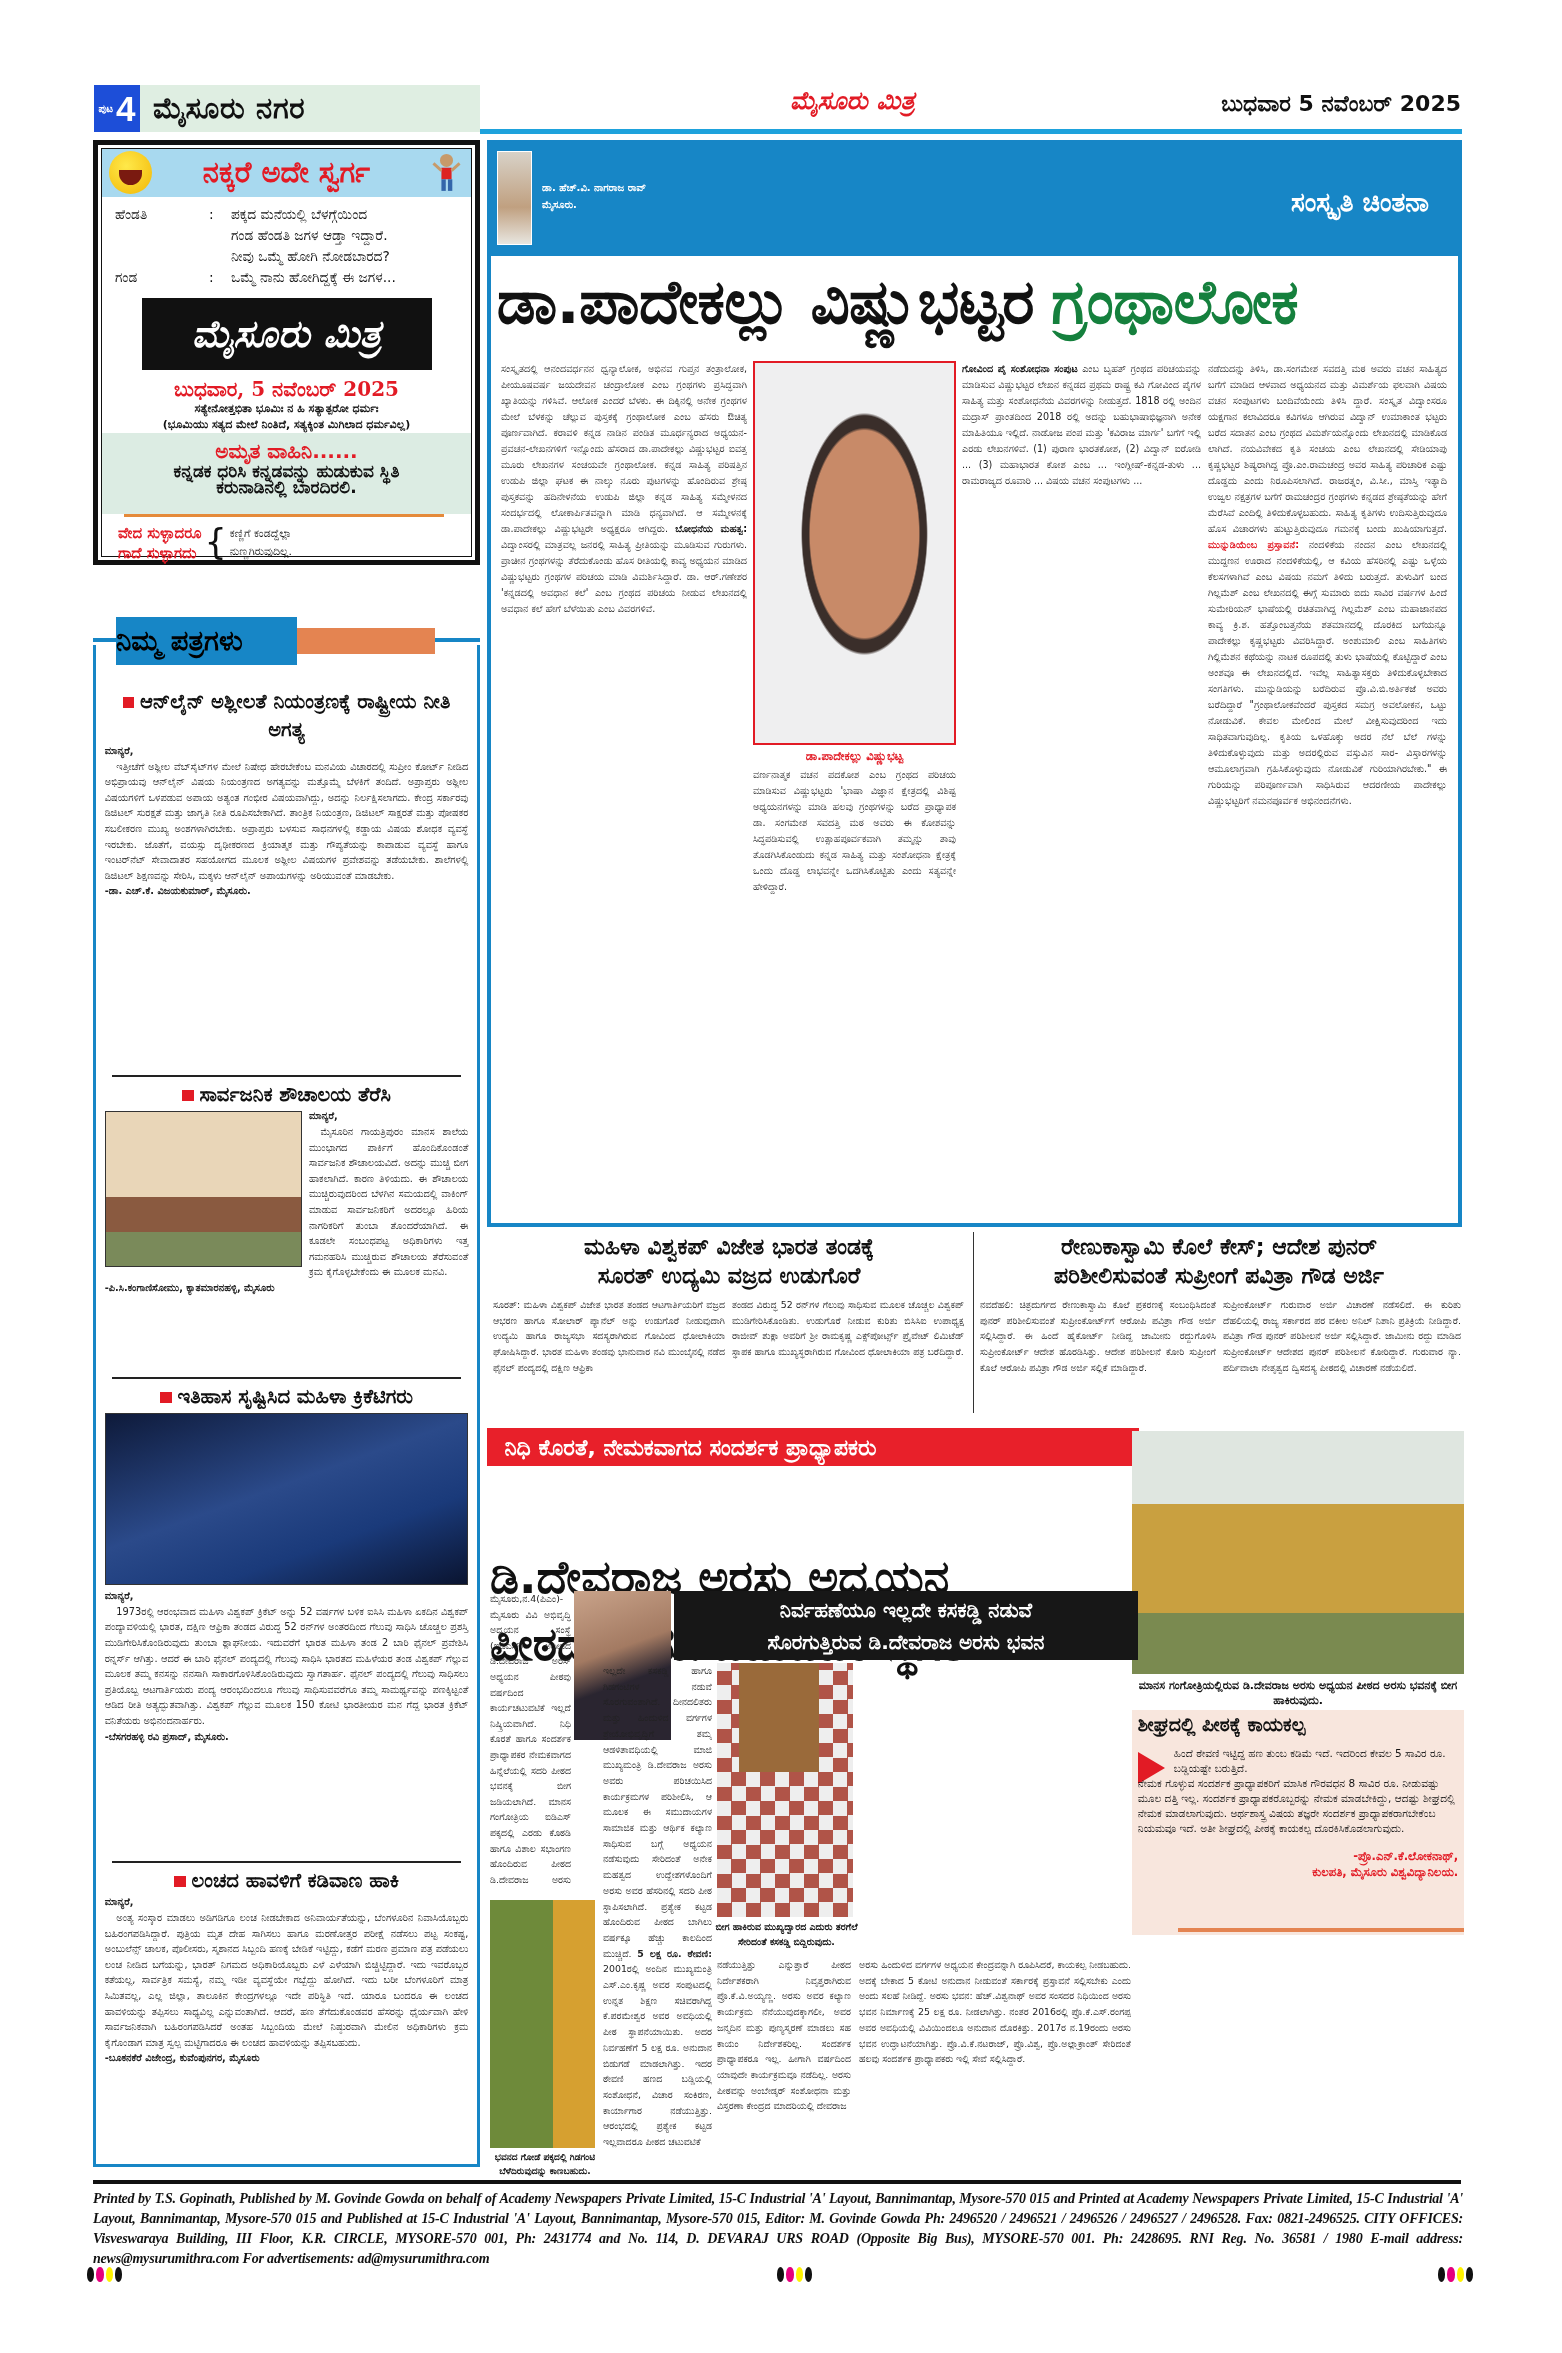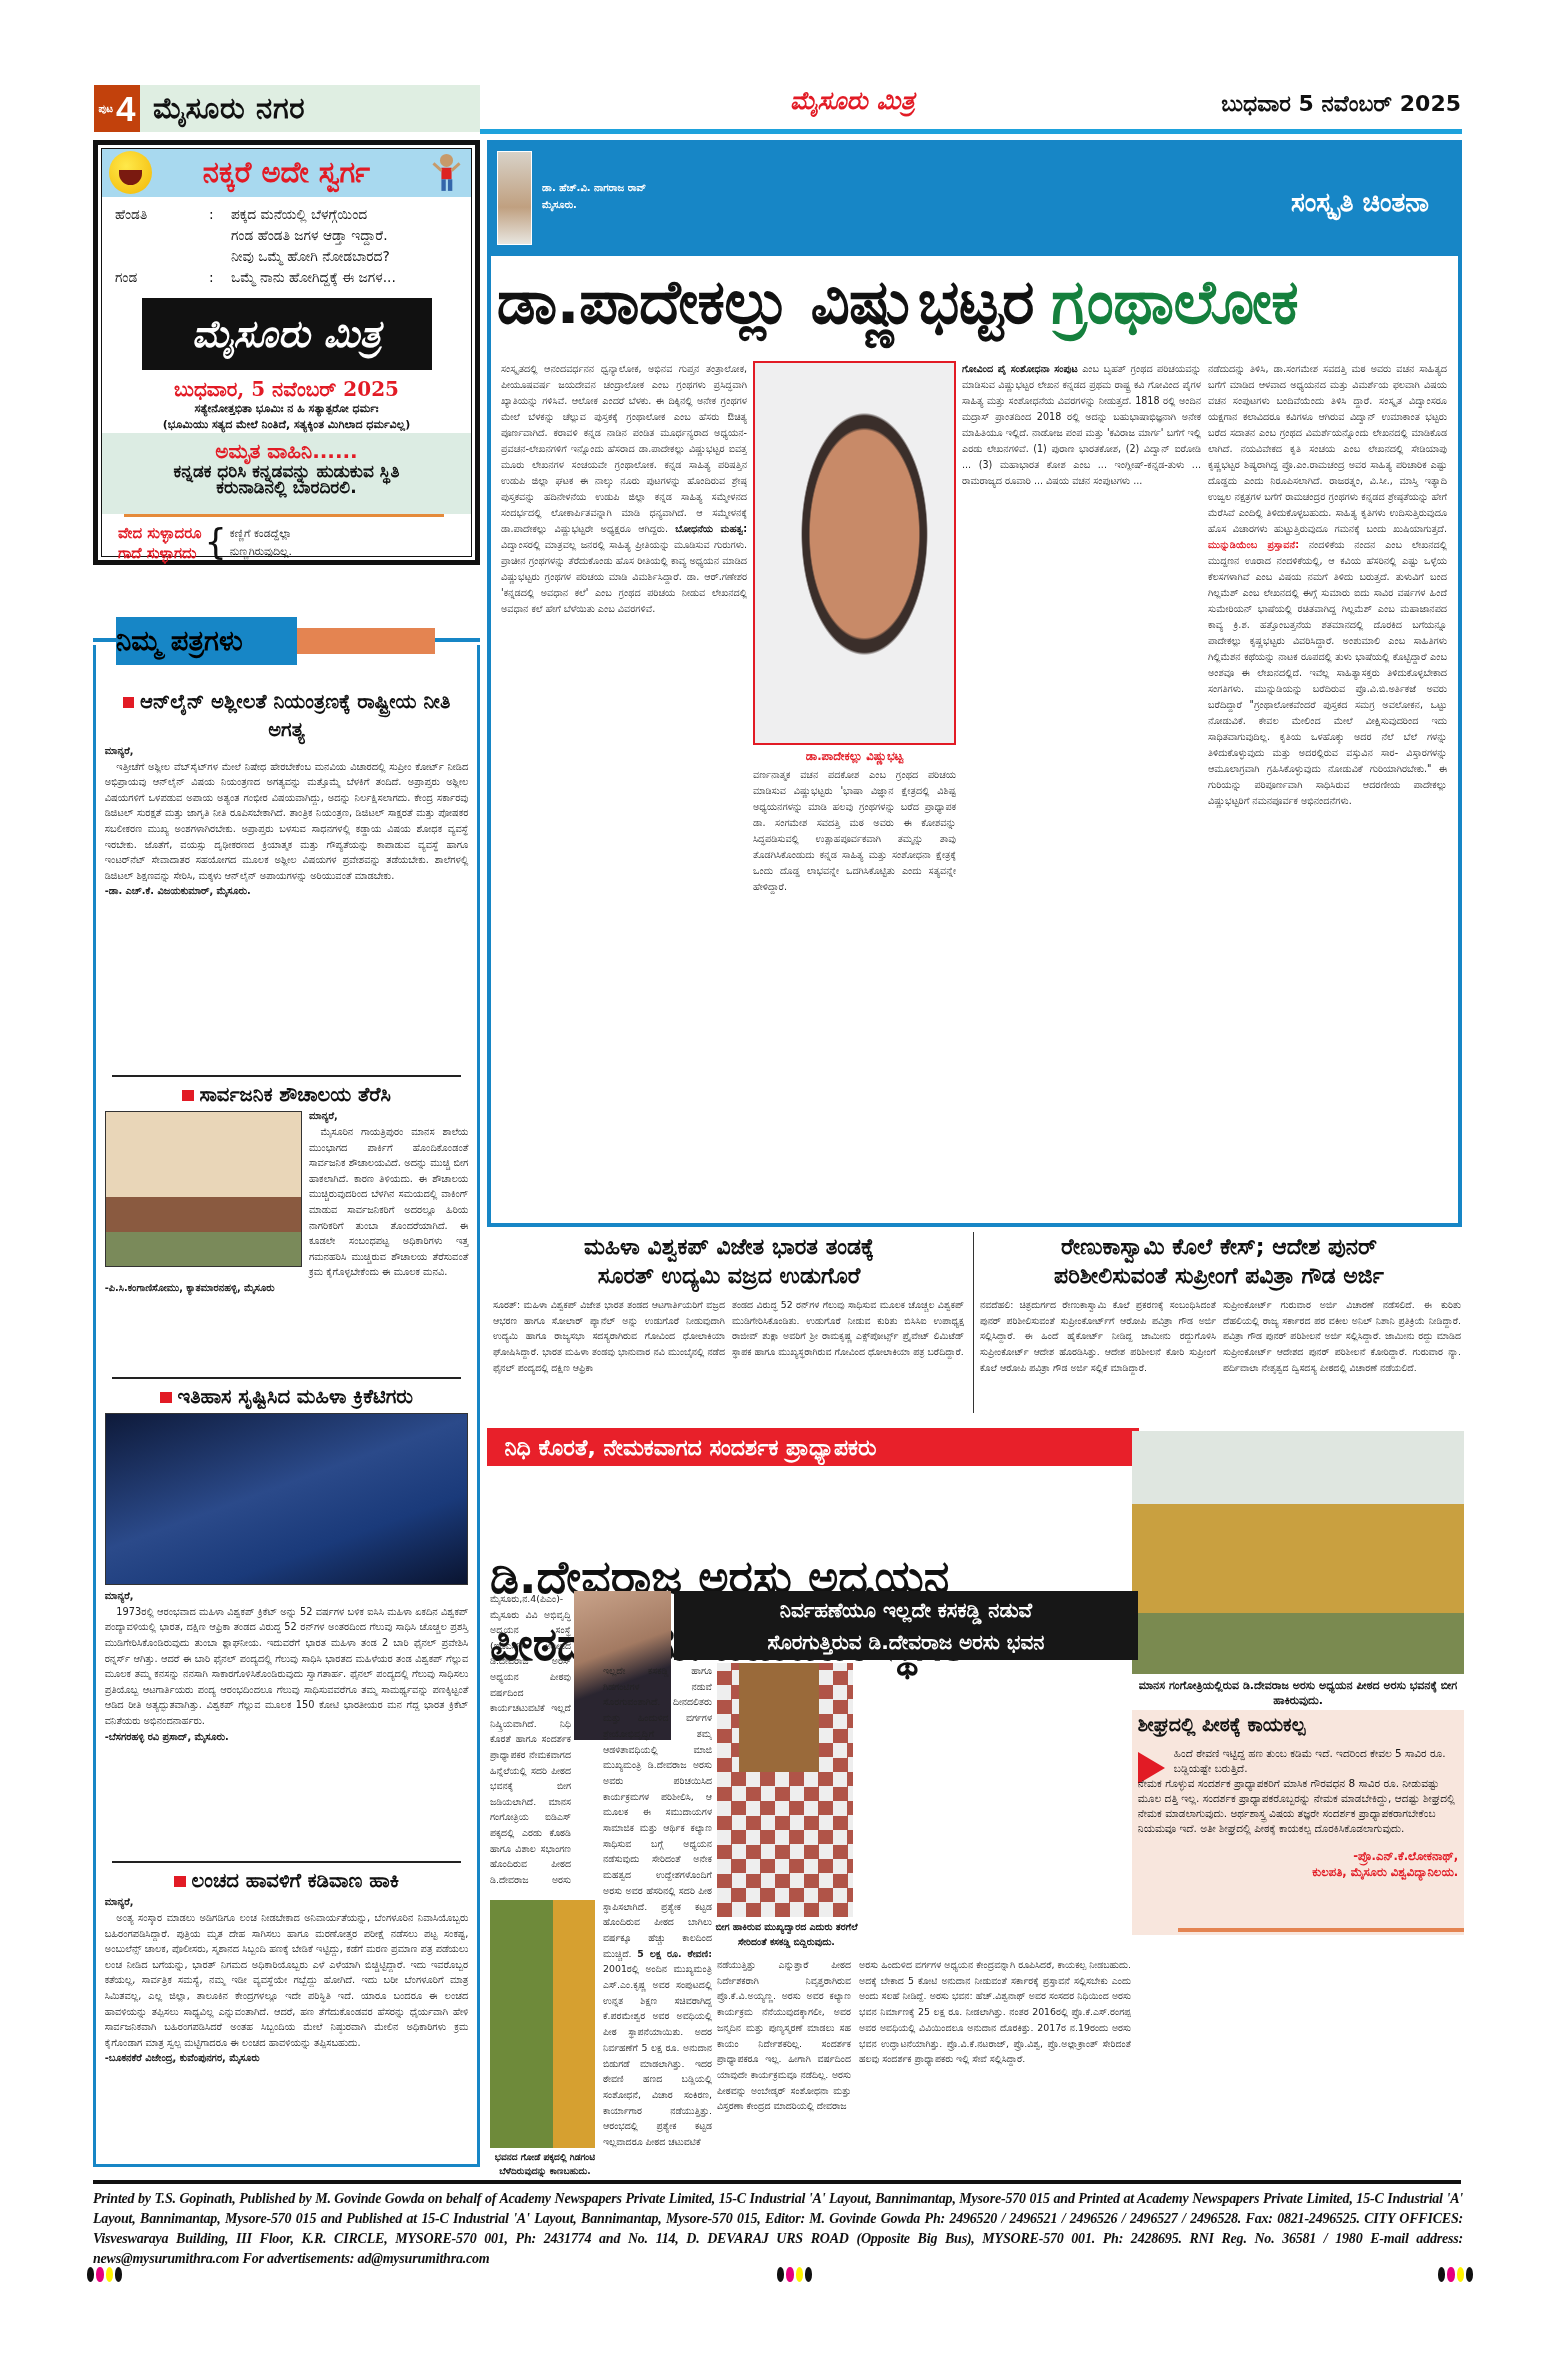--- a/index.html
+++ b/index.html
@@ -1,21 +1,21 @@
 <!DOCTYPE html>
 <html style="font-size:11.6px"><head>
 <meta charset="utf-8">
 <style>
 *{box-sizing:border-box;margin:0;padding:0}
 html,body{width:1562px;height:2354px;background:#fff;overflow:hidden}
 body{font-family:"DejaVu Sans",sans-serif;color:#111;position:relative}
 .abs{position:absolute}
 
 #hdr-left{left:94px;top:85px;width:386px;height:47px;background:#dfeee2;display:flex;align-items:center}
-#page-badge{width:46px;height:47px;background:#c2410c;color:#fff;display:flex;align-items:center;justify-content:center;gap:2.9px}
+#page-badge{width:46px;height:47px;background:#1d4ed8;color:#fff;display:flex;align-items:center;justify-content:center;gap:2.9px}
 #page-badge .pt{font-size:10px;font-weight:bold}
 #page-badge .pn{font-size:35px;font-weight:bold;font-family:"Liberation Sans",sans-serif}
 #section-name{font-size:29px;font-weight:bold;margin-left:13px;letter-spacing:0.7px}
 #masthead-small{left:790px;top:86px;font-size:25px;font-weight:bold;color:#e21b25;font-style:italic}
 #hdr-date{right:101px;top:91px;font-size:22px;font-weight:bold}
 #hdr-rule{left:480px;top:129px;width:982px;height:5px;background:#1ea2dc}
 
 #humor-box{left:93px;top:140px;width:387px;height:425px;border:5.8px solid #111;padding:2.9px}
 #humor-inner{border:1.4px solid #111;height:100%;position:relative}
 #humor-banner{height:48px;background:#a8d9ef;display:flex;align-items:center;justify-content:center;gap:11.6px;position:relative}

